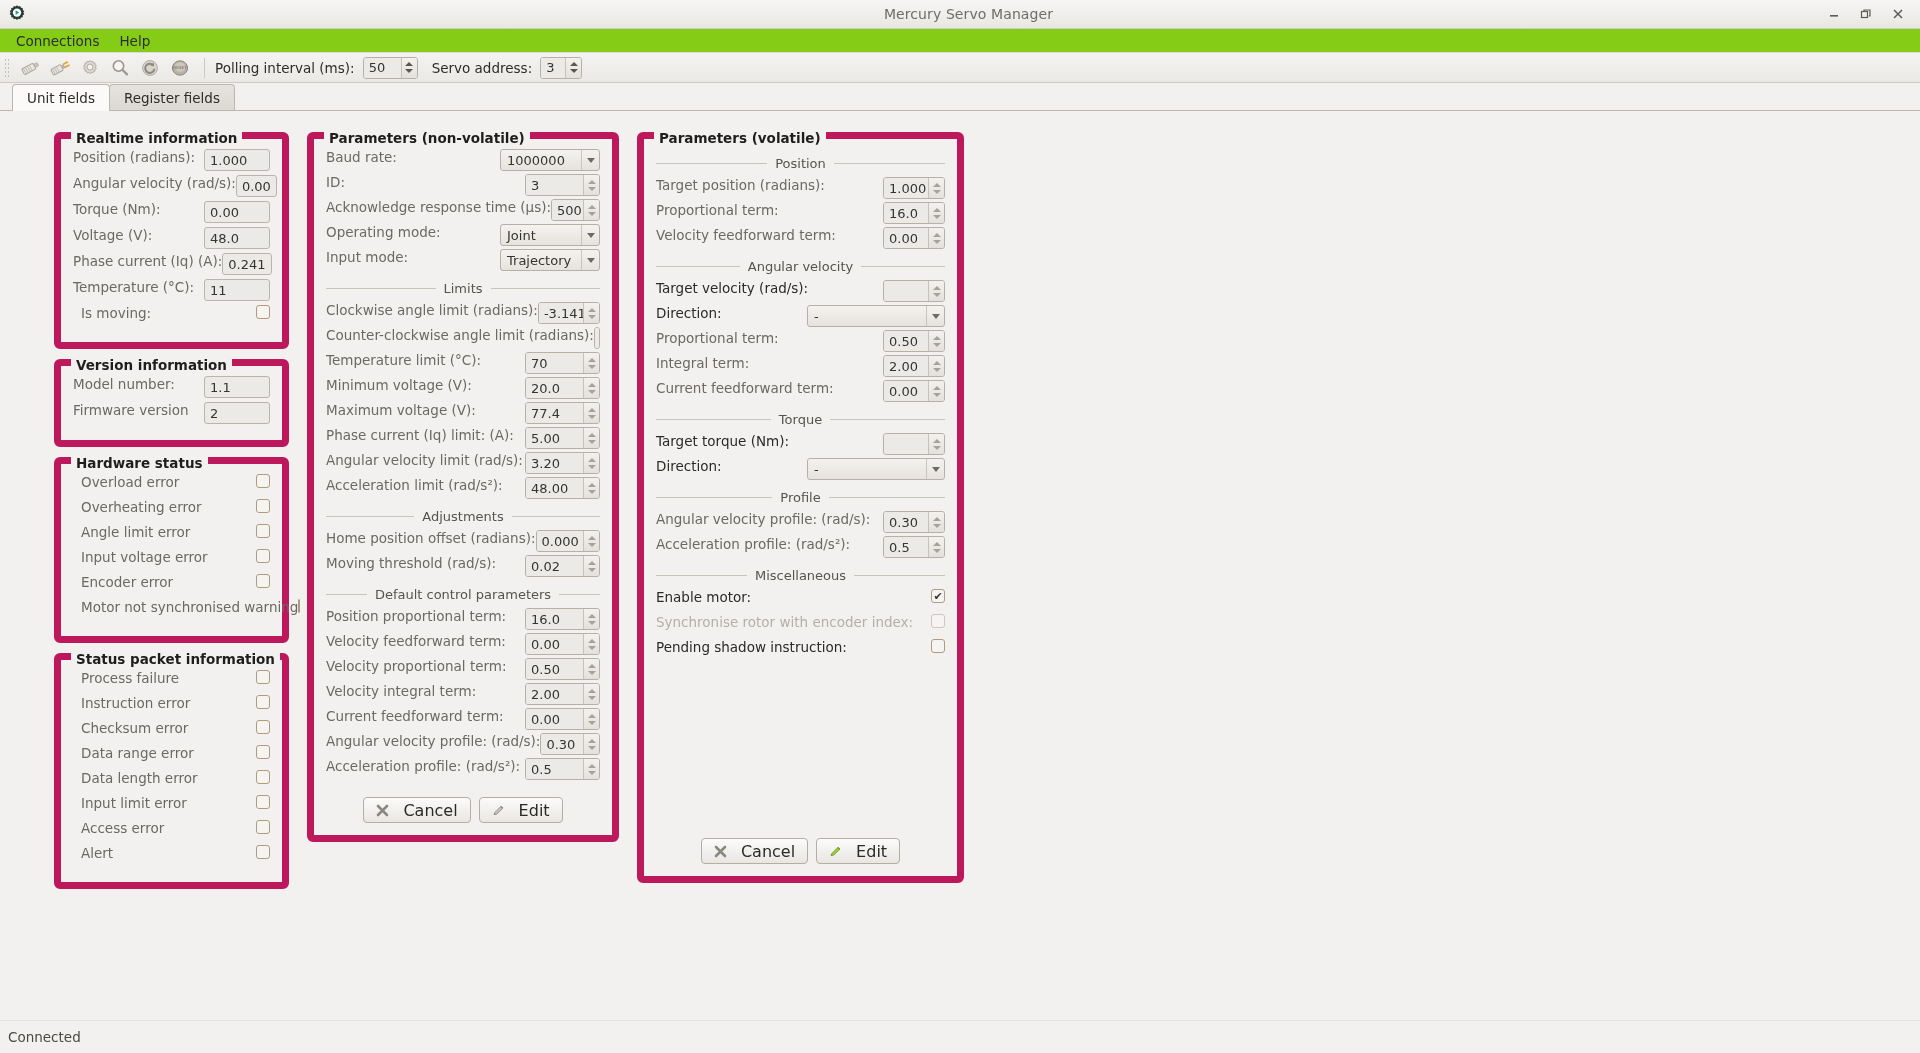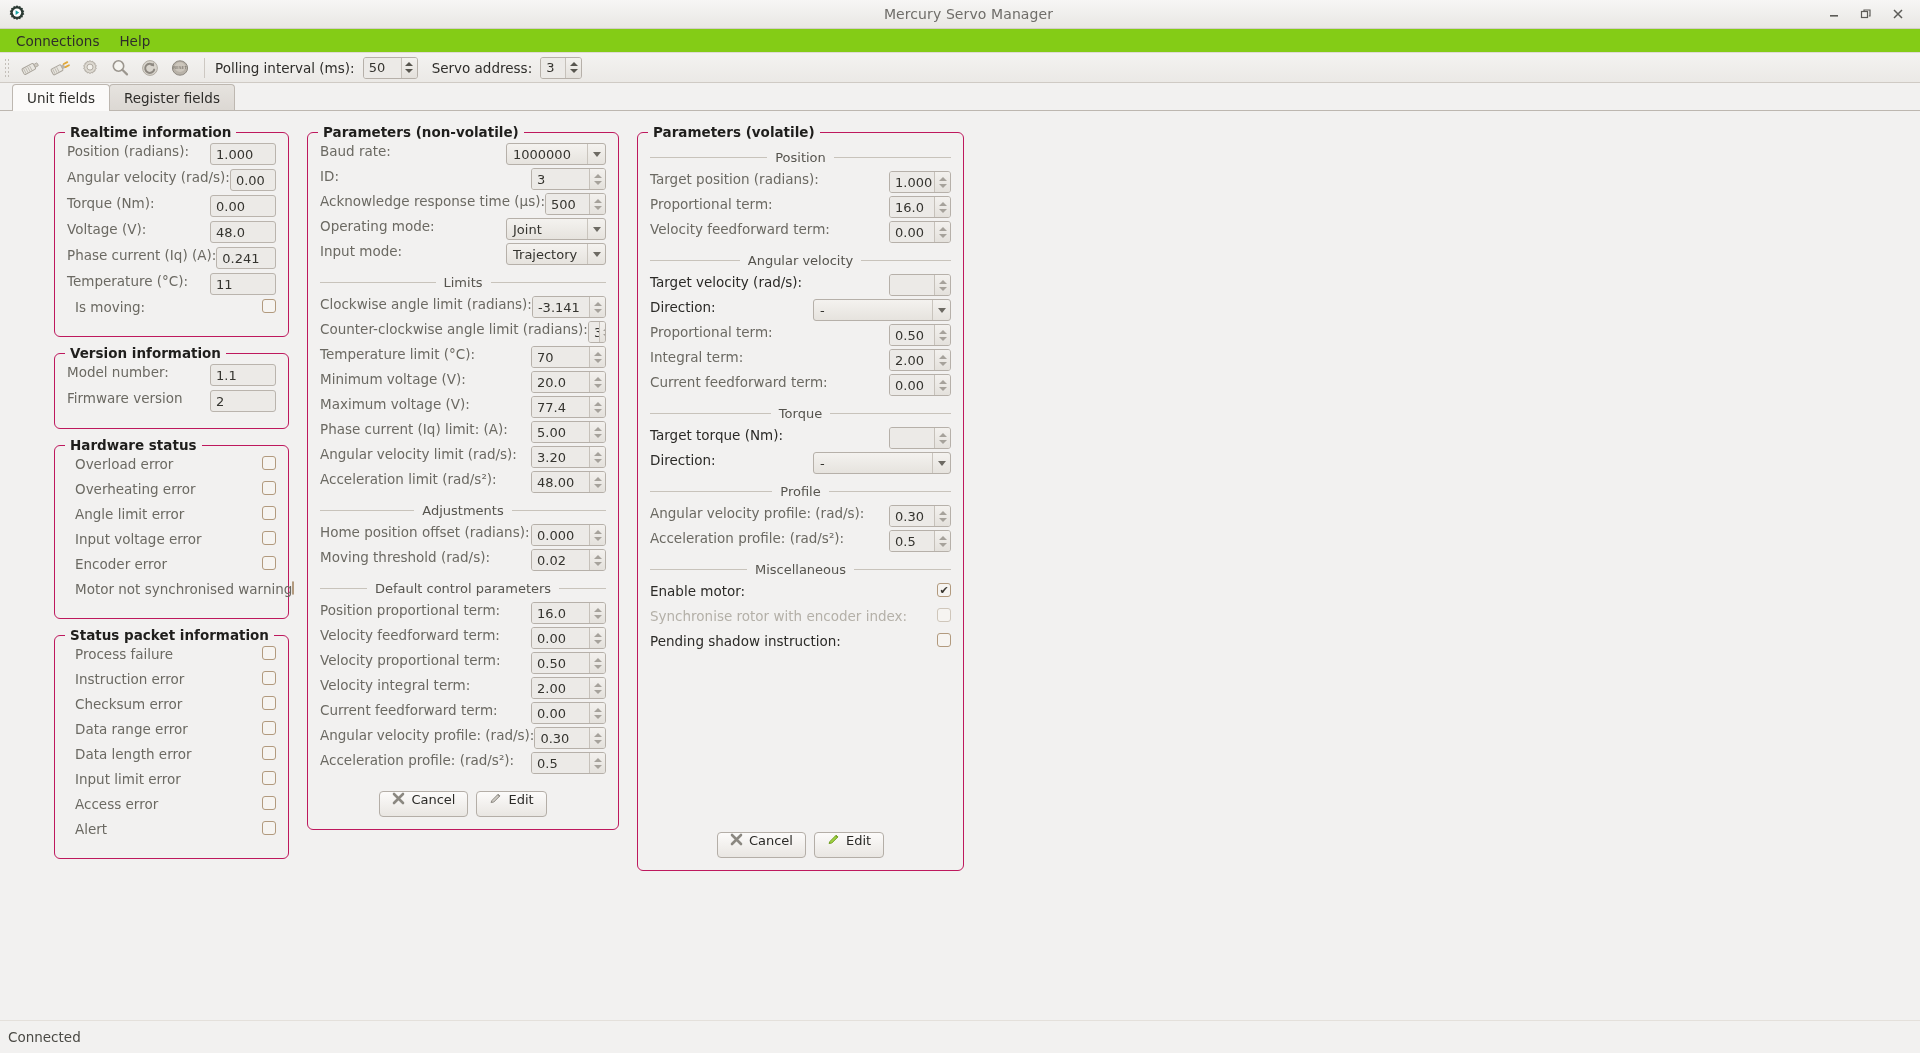--- a/index.html
+++ b/index.html
@@ -130,25 +130,25 @@
   .page {
     position: absolute; top: 118px; left: 0; right: 0; bottom: 33px;
     background: #f2f1f0;
     border-top: none;
     padding: 10px 12px;
   }
   .columns { display: flex; align-items: flex-start; gap: 18px; padding-left: 42px; padding-top: 4px; }
 
   
   .group {
-    border: 1px solid #be185d;
+    border: 7px solid #be185d;
     border-radius: 6px;
     padding: 10px 12px 12px 12px;
     position: relative;
-    margin-bottom: 16px;
+    margin-bottom: 10px;
   }
   .group > .gtitle {
     position: absolute; top: -9px; left: 10px;
     background: #f2f1f0; padding: 0 5px;
     font-size: 13.5px; font-weight: bold; color: #1f1e1c;
   }
 
   
   .section {
     display: flex; align-items: center; gap: 8px;
@@ -179,22 +179,22 @@
 
   .col-right .spin { width: 62px; }
   .col-right .combo { width: 138px; }
 
   
   .btnrow { display: flex; justify-content: center; gap: 8px; margin-top: 14px; }
   .btn {
     height: 26px; min-width: 70px; padding: 0 12px;
     border: 1px solid #b4aea7; border-radius: 4px;
     background: linear-gradient(to bottom,#fcfbfa,#e9e6e2);
-    display: flex; justify-content: center; gap: 6px;
-    font-size: 13px; color: #2b2a27;
+    display: flex; align-items: center; justify-content: center; gap: 14px;
+    font-size: 16px; color: #2b2a27;
   }
   .btn svg { display: block; }
 
   
   .statusbar {
     position: absolute; left: 0; right: 0; bottom: 0; height: 33px;
     background: #f2f1f0; display: flex; align-items: center;
     padding-left: 8px; font-size: 13.5px; color: #4a4944;
     border-top: 1px solid #e4e0db;
   }

